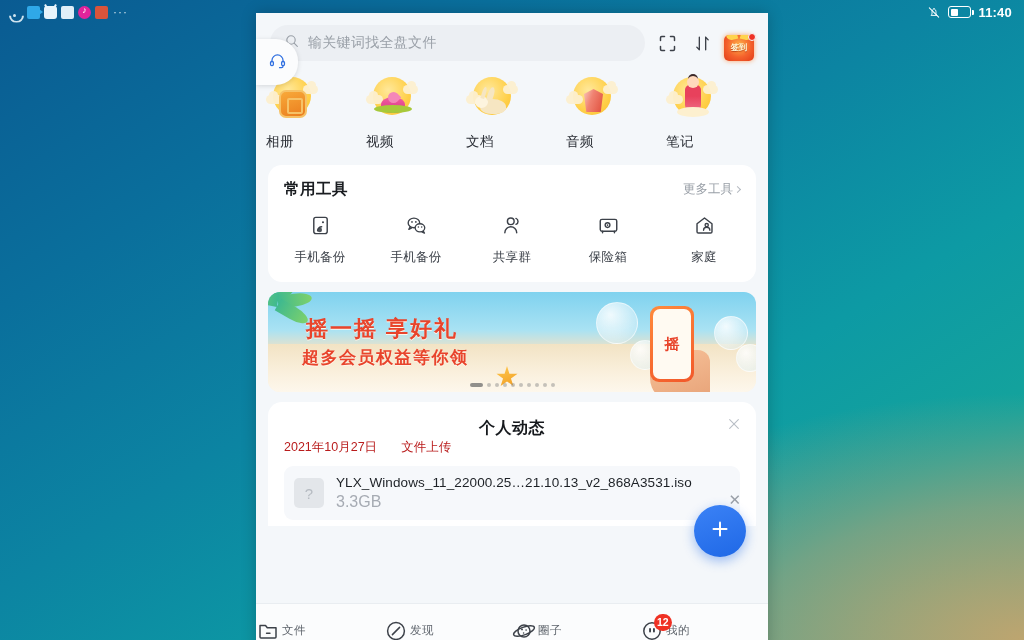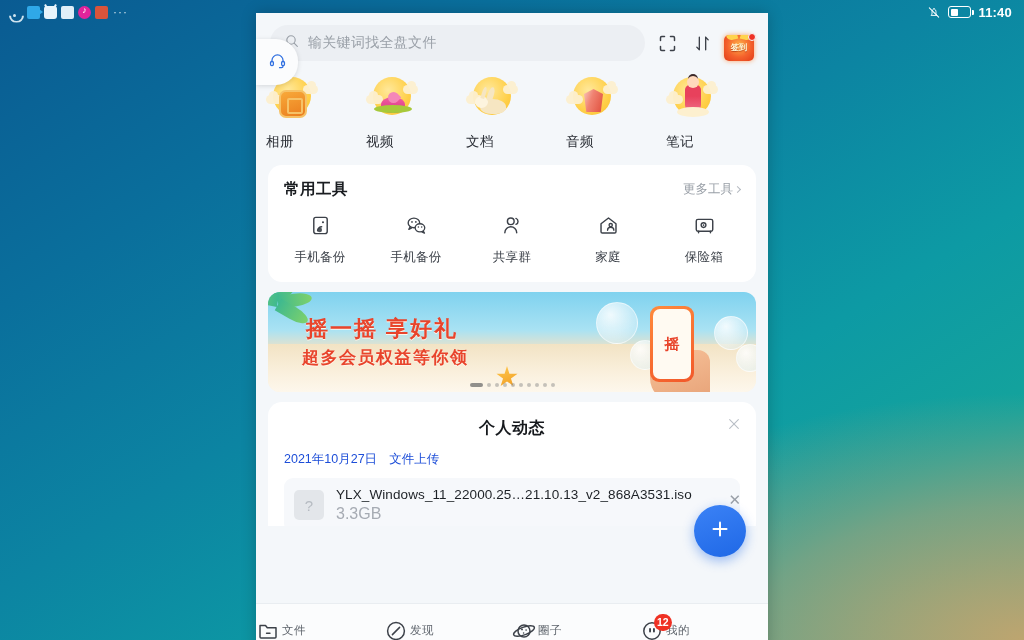--- a/index.html
+++ b/index.html
@@ -532,25 +532,24 @@
     letter-spacing: 0.5px;
     text-align: center;
   }
   #activity-close {
     position: absolute;
     right: 14px; top: 14px;
     width: 16px; height: 16px;
     color: #b9bec5;
   }
   #activity-meta {
-    margin-top: 12px;
-    display: flex;
-    gap: 12px;
+    display: flex;
+    gap: 24px;
     font-size: 12.5px;
-    color: #1d4ed8;
+    color: #b91c1c;
   }
   #file-row {
     margin-top: 10px;
     background: #f6f8fb;
     border-radius: 9px;
     display: flex;
     align-items: center;
     gap: 12px;
     padding: 9px 10px;
   }
@@ -823,39 +822,39 @@
               <path d="M4 19.5c0-3.4 2.8-6.1 6.2-6.1s6.2 2.7 6.2 6.1" fill="none" stroke="#3c4149" stroke-width="1.5" stroke-linecap="round"></path>
               <path d="M15.6 4.6a3.3 3.3 0 0 1 0 6.2" fill="none" stroke="#3c4149" stroke-width="1.5" stroke-linecap="round"></path>
             </svg>
           </span>
           <span class="tool-label">共享群</span>
         </div>
 
         <div class="tool-item">
           <span>
             <svg viewBox="0 0 24 24" width="23" height="23">
-              <path d="M4.2 10.2 12 4.2l7.8 6v8.2a1.4 1.4 0 0 1-1.4 1.4H5.6a1.4 1.4 0 0 1-1.4-1.4z" fill="none" stroke="#3c4149" stroke-width="1.5" stroke-linejoin="round"></path>
-              <circle cx="14.3" cy="11.6" r="1.7" fill="none" stroke="#3c4149" stroke-width="1.4"></circle>
-              <path d="M11 17c0-1.9 1.5-3.2 3.3-3.2S17.6 15.1 17.6 17" fill="none" stroke="#3c4149" stroke-width="1.4" stroke-linecap="round"></path>
-            </svg>
-          </span>
-          <span class="tool-label">家庭</span>
-        </div>
-
-        <div class="tool-item">
-          <span>
-            <svg viewBox="0 0 24 24" width="23" height="23">
               <rect x="3.4" y="5.6" width="17.2" height="12.4" rx="1.8" fill="none" stroke="#3c4149" stroke-width="1.5"></rect>
               <circle cx="11" cy="11.6" r="2.5" fill="none" stroke="#3c4149" stroke-width="1.4"></circle>
               <circle cx="11" cy="11.6" r="0.9" fill="#3c4149"></circle>
               <line x1="5.8" y1="18" x2="5.8" y2="19.6" stroke="#3c4149" stroke-width="1.5" stroke-linecap="round"></line>
               <line x1="18.2" y1="18" x2="18.2" y2="19.6" stroke="#3c4149" stroke-width="1.5" stroke-linecap="round"></line>
             </svg>
           </span>
           <span class="tool-label">保险箱</span>
+        </div>
+
+        <div class="tool-item">
+          <span>
+            <svg viewBox="0 0 24 24" width="23" height="23">
+              <path d="M4.2 10.2 12 4.2l7.8 6v8.2a1.4 1.4 0 0 1-1.4 1.4H5.6a1.4 1.4 0 0 1-1.4-1.4z" fill="none" stroke="#3c4149" stroke-width="1.5" stroke-linejoin="round"></path>
+              <circle cx="14.3" cy="11.6" r="1.7" fill="none" stroke="#3c4149" stroke-width="1.4"></circle>
+              <path d="M11 17c0-1.9 1.5-3.2 3.3-3.2S17.6 15.1 17.6 17" fill="none" stroke="#3c4149" stroke-width="1.4" stroke-linecap="round"></path>
+            </svg>
+          </span>
+          <span class="tool-label">家庭</span>
         </div>
 
       </div>
     </div>
 
     <div id="banner">
       <div id="banner-sea"></div>
 
       <div id="banner-palm">
         <span class="palm-leaf" style="left:14px;top:6px;transform:rotate(-48deg);"></span>

